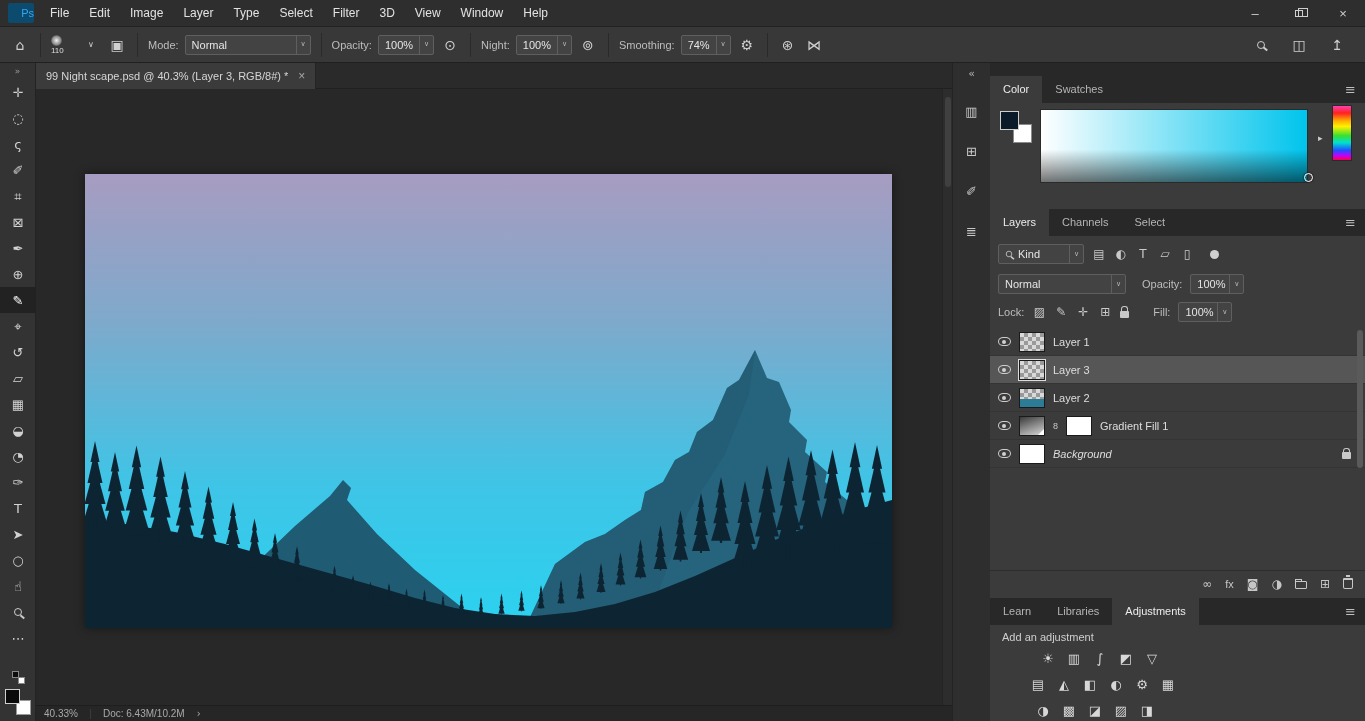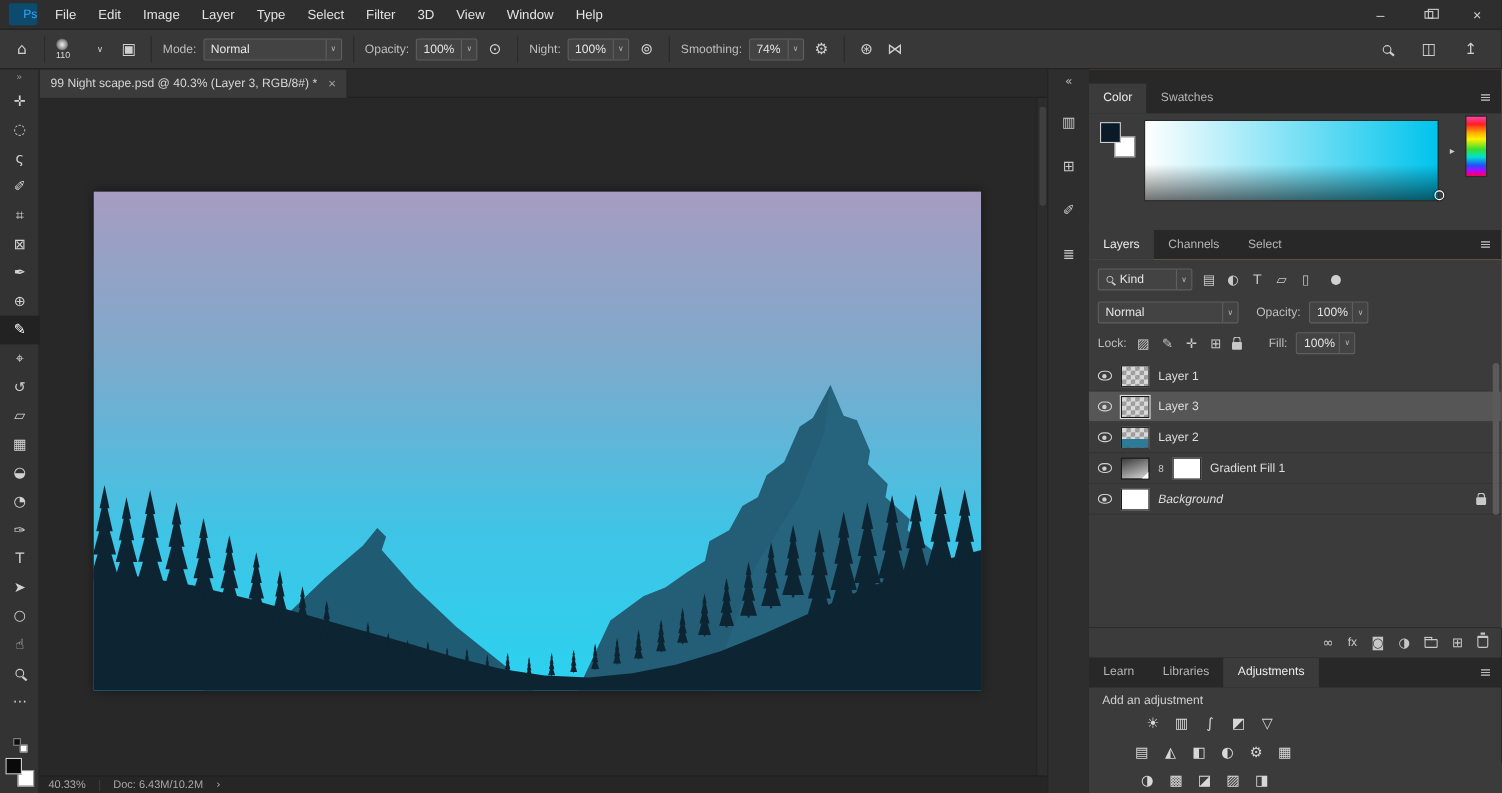--- a/index.html
+++ b/index.html
@@ -63,21 +63,21 @@
     display:flex;align-items:center;font-size:10px;color:#a9a9a9;padding:0 8px;gap:12px}
   .status-sep{width:1px;height:10px;background:#3a3a3a}
 
   
   #panelrail{position:absolute;left:952px;top:63px;width:38px;height:658px;background:#2e2e2e;
     border-left:1px solid #232323;display:flex;flex-direction:column;align-items:center;z-index:4}
   .rail-collapse{color:#b5b5b5;font-size:11px;height:18px;line-height:18px;margin-top:2px}
   .rail-ico{width:24px;height:24px;display:flex;align-items:center;justify-content:center;color:#c8c8c8;font-size:13px;margin-top:16px}
 
   
-  #panels{position:absolute;left:990px;top:63px;width:375px;height:508px;background:#fdba74;z-index:4}
+  #panels{position:absolute;left:990px;top:63px;width:375px;height:508px;background:#000000;z-index:4}
   .section{position:absolute;left:0;width:375px;overflow:hidden}
   #color-section{top:0;height:146px;background:#282828}
   #layers-section{top:146px;height:389px}
   #adjust-section{top:535px;height:123px}
   .tabstrip{height:27px;background:#282828;display:flex;position:relative}
   .ptab{padding:0 13px;line-height:27px;font-size:11px;color:#b5b5b5;white-space:nowrap}
   .ptab.active{background:#3b3b3b;color:#ececec}
   .pmenu{position:absolute;right:9px;top:0;line-height:27px;color:#c0c0c0;font-size:13px}
   .pcontent{position:absolute;left:0;right:0;bottom:0;background:#3b3b3b}
 

